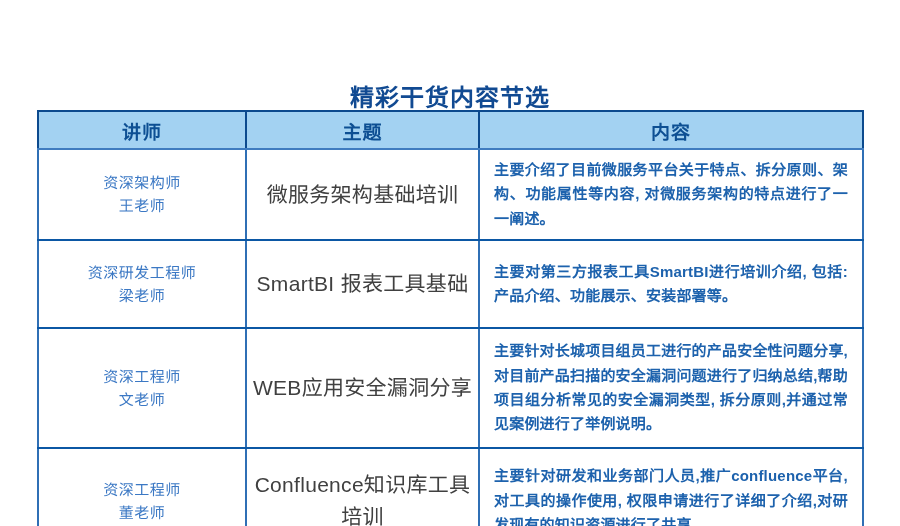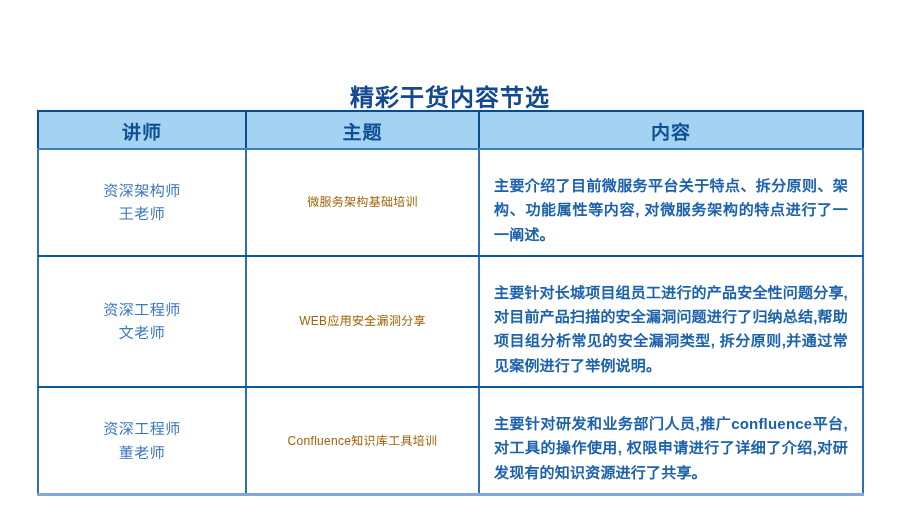--- a/index.html
+++ b/index.html
@@ -101,37 +101,37 @@
     color: #3b78c4;
     font-size: 15px;
     line-height: 1.55;
     letter-spacing: 0.5px;
     padding: 6px 0;
   }
   .teacher-text .teacher-role { display: block; }
   .teacher-text .teacher-name { display: block; }
 
   .topic-text {
-    color: #a16207;
-    font-size: 12px;
+    color: #404040;
+    font-size: 21px;
     line-height: 1.5;
     letter-spacing: 0.3px;
     padding: 6px 4px;
   }
 
   td.cell-content {
     text-align: left;
   }
   .content-text {
     color: #1d62ad;
     font-size: 15px;
     font-weight: bold;
     line-height: 1.62;
     letter-spacing: 0.2px;
-    padding: 24px 14px 8px 14px;
+    padding: 8px 14px 8px 14px;
     text-align: justify;
     text-justify: inter-ideograph;
   }
 
   
   tr.row-1 td { height: 86px; }
   tr.row-2 td { height: 86px; }
   tr.row-3 td { height: 118px; }
   tr.row-4 td { height: 104px; }
 </style>
@@ -168,20 +168,34 @@
             </div>
           </td>
           <td class="cell-topic">
             <div class="topic-text">微服务架构基础培训</div>
           </td>
           <td class="cell-content">
             <div class="content-text">主要介绍了目前微服务平台关于特点、拆分原则、架构、功能属性等内容, 对微服务架构的特点进行了一一阐述。</div>
           </td>
         </tr>
 
+        <tr class="row-2">
+          <td class="cell-teacher">
+            <div class="teacher-text">
+              <span class="teacher-role">资深研发工程师</span>
+              <span class="teacher-name">梁老师</span>
+            </div>
+          </td>
+          <td class="cell-topic">
+            <div class="topic-text">SmartBI 报表工具基础</div>
+          </td>
+          <td class="cell-content">
+            <div class="content-text">主要对第三方报表工具SmartBI进行培训介绍, 包括:产品介绍、功能展示、安装部署等。</div>
+          </td>
+        </tr>
 
         <tr class="row-3">
           <td class="cell-teacher">
             <div class="teacher-text">
               <span class="teacher-role">资深工程师</span>
               <span class="teacher-name">文老师</span>
             </div>
           </td>
           <td class="cell-topic">
             <div class="topic-text">WEB应用安全漏洞分享</div>

